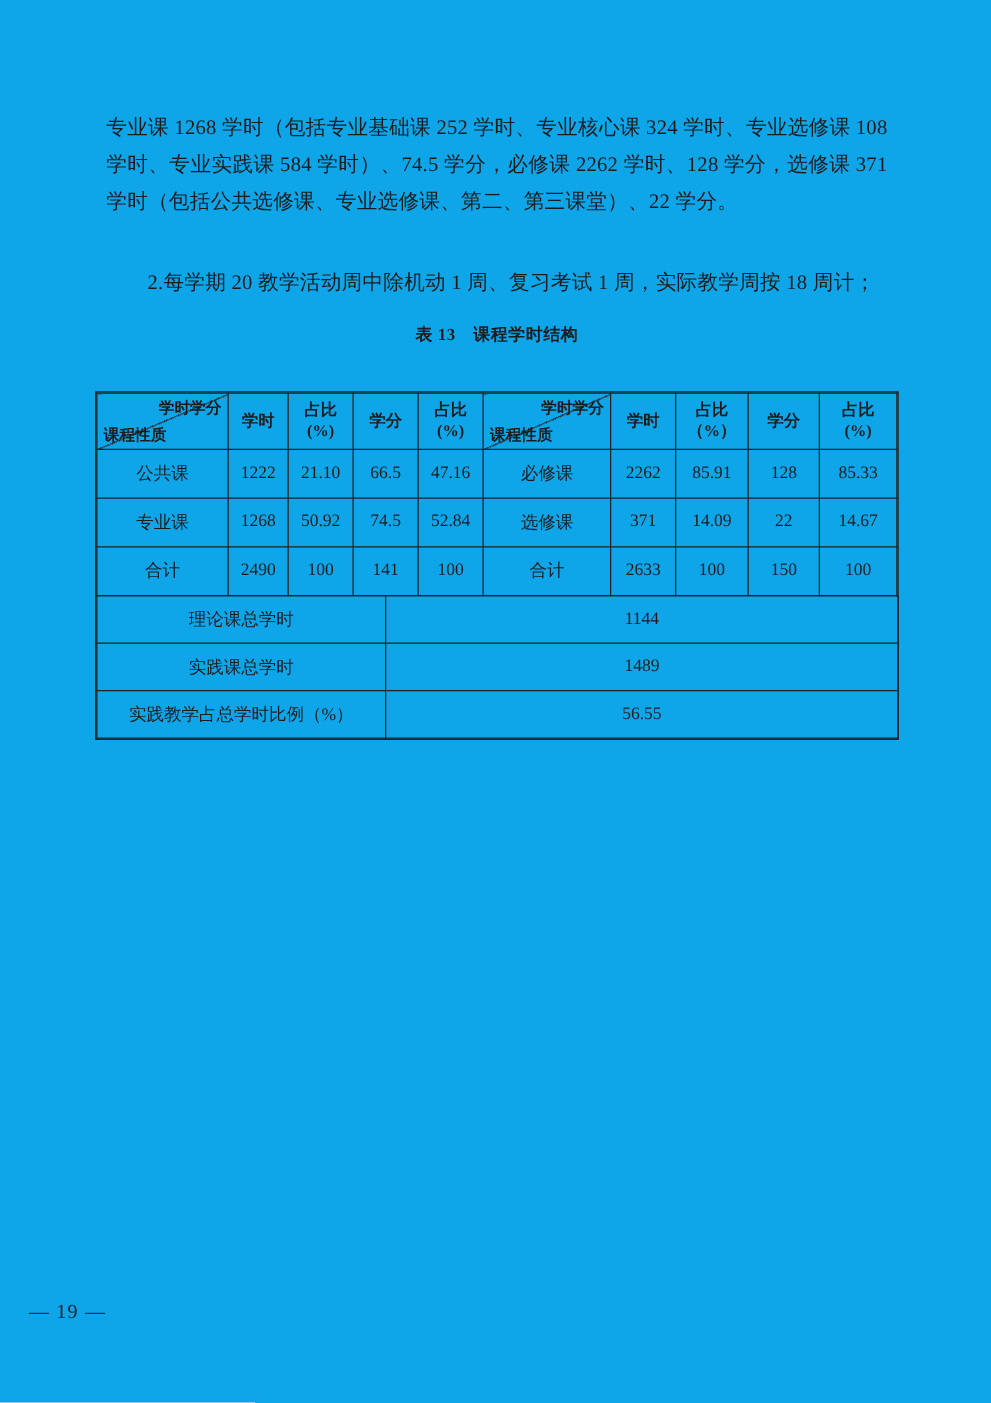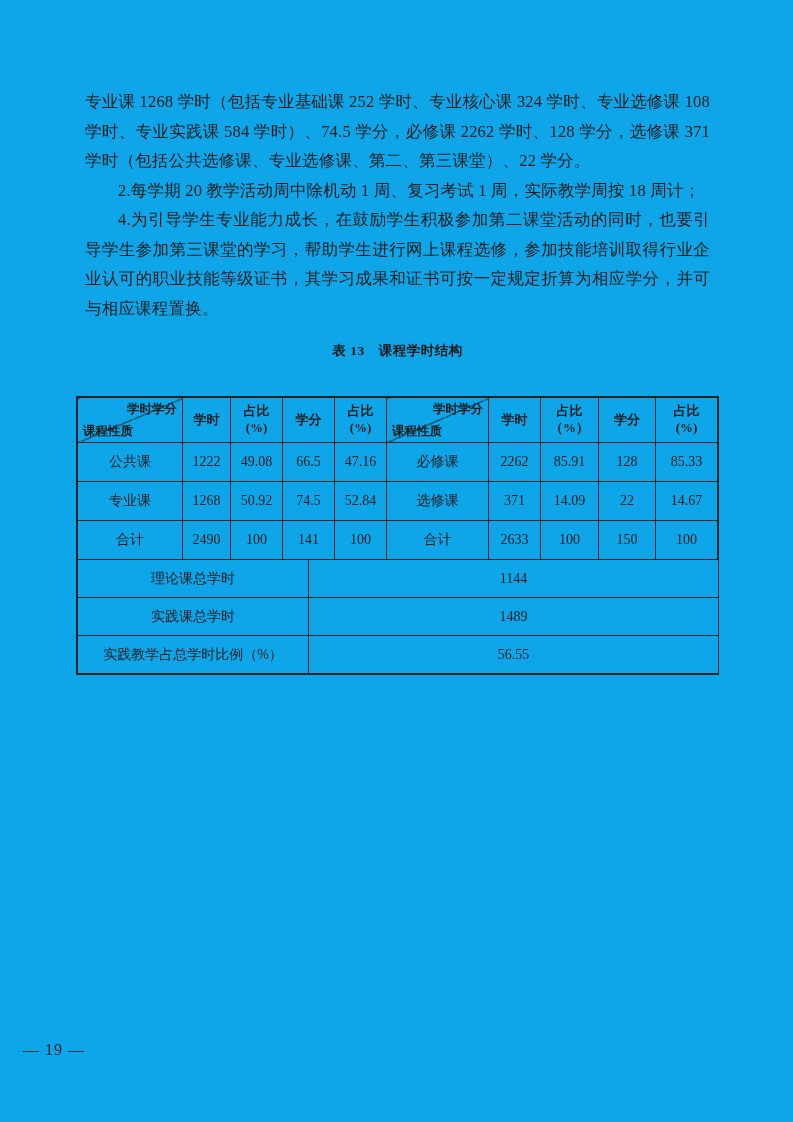--- a/index.html
+++ b/index.html
@@ -17,21 +17,21 @@
     top:87px; left:85px; width:625px;
   }
   .content p {
     margin:0;
     font-size:16.5px;
     line-height:29.5px;
     text-align:justify;
     text-justify:inter-ideograph;
     letter-spacing:0.2px;
   }
-  .content p.indent { text-indent:33px; }
+  .content p.indent { text-indent:33px;margin-top:35px; }
 
   .table-block { position:relative; left:-9px; width:643px; }
   .table-title {
     margin:19px 0 4px;
     text-align:center;
     font-weight:bold;
     font-size:13.5px;
     letter-spacing:0.5px;
   }
   .table-frame { border:1px solid #222;margin-top:36px; }
@@ -70,21 +70,20 @@
   }
 </style>
 </head>
 <body>
 
 <div class="page">
 
   <div class="content">
     <p>专业课 1268 学时（包括专业基础课 252 学时、专业核心课 324 学时、专业选修课 108 学时、专业实践课 584 学时）、74.5 学分，必修课 2262 学时、128 学分，选修课 371 学时（包括公共选修课、专业选修课、第二、第三课堂）、22 学分。</p>
     <p class="indent">2.每学期 20 教学活动周中除机动 1 周、复习考试 1 周，实际教学周按 18 周计；</p>
-    <p class="indent">4.为引导学生专业能力成长，在鼓励学生积极参加第二课堂活动的同时，也要引导学生参加第三课堂的学习，帮助学生进行网上课程选修，参加技能培训取得行业企业认可的职业技能等级证书，其学习成果和证书可按一定规定折算为相应学分，并可与相应课程置换。</p>
 
     <div class="table-block">
       <div class="table-title">表 13　课程学时结构</div>
 
       <div class="table-frame">
         <table class="t-top">
           <colgroup>
             <col style="width:105px">
               <col style="width:48px">
               <col style="width:52px">
@@ -123,21 +122,21 @@
             </td>
             <td>学分</td>
             <td>
               <div>占比</div>
               <div>(%)</div>
             </td>
           </tr>
           <tr class="data">
             <td>公共课</td>
             <td>1222</td>
-            <td>49.08</td>
+            <td>21.10</td>
             <td>66.5</td>
             <td>47.16</td>
             <td>必修课</td>
             <td>2262</td>
             <td>85.91</td>
             <td>128</td>
             <td>85.33</td>
           </tr>
           <tr class="data">
             <td>专业课</td>

